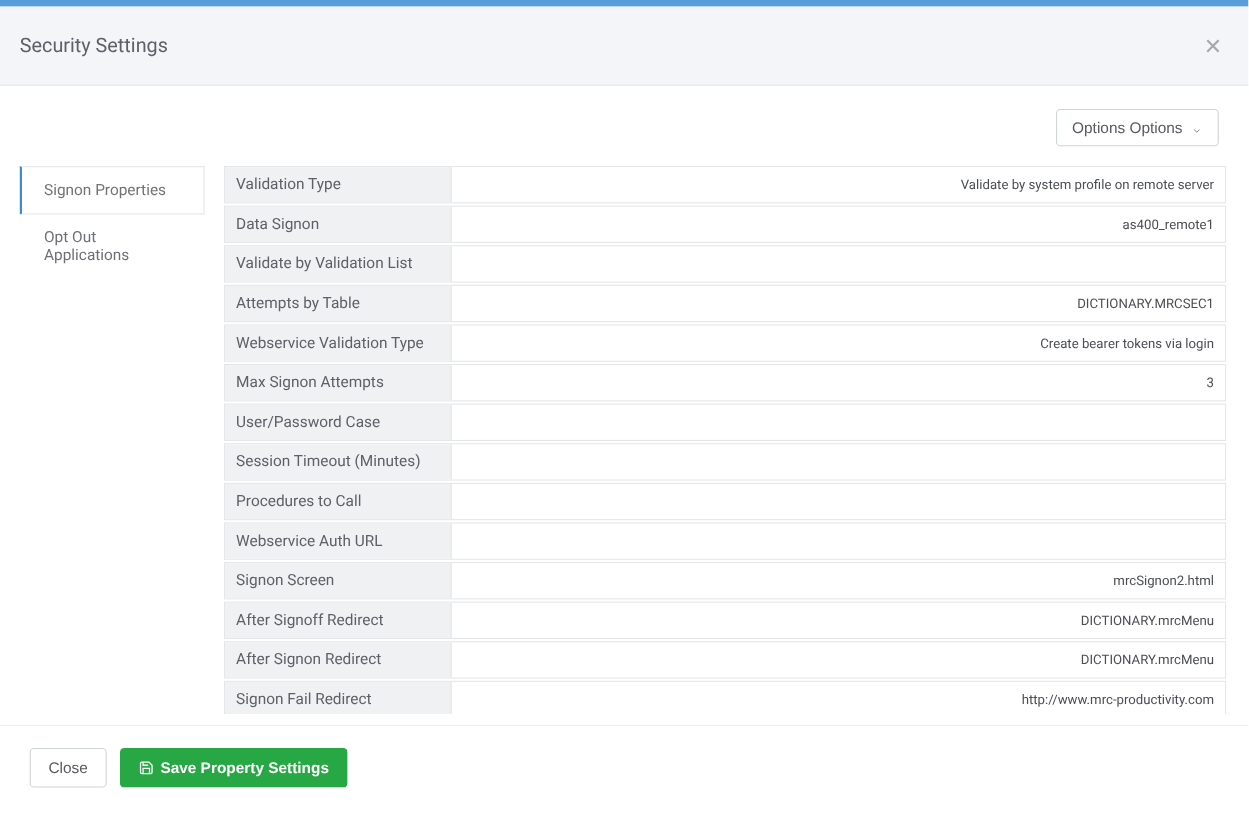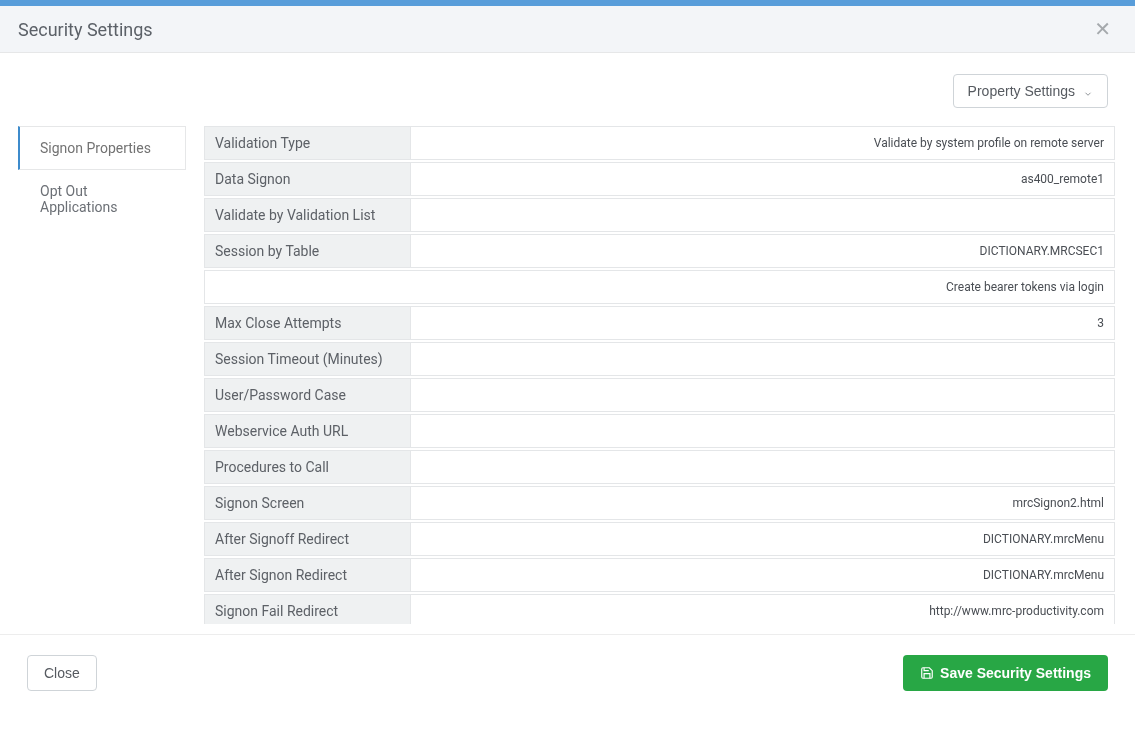--- a/index.html
+++ b/index.html
@@ -1,19 +1,19 @@
 <!DOCTYPE html>
 <html><head>
 <meta charset="utf-8">
 <style>
   * { box-sizing: border-box; margin: 0; padding: 0; }
   html, body { width: 1135px; height: 752px; font-family: -apple-system, "Segoe UI", Roboto, "Helvetica Neue", Arial, sans-serif; background: #fff; color: #495057; }
   .topbar { height: 6px; background: #589dda; }
   .header {
-    height: 47px;
+    height: 72px;
     background: #f3f5f8;
     border-bottom: 1px solid #e6e7e8;
     display: flex; align-items: center; justify-content: space-between;
     padding: 0 18px;
   }
   .header-title { font-size: 18px; color: #5c6168; font-weight: 400; }
   .close-x { color: #a5a9ad; font-size: 20px; cursor: pointer; line-height: 1; padding: 4px 6px; }
   .toolbar {
     display: flex; justify-content: flex-end;
     padding: 21px 27px 0 27px;
@@ -92,21 +92,21 @@
     text-align: right;
   }
 
   
   .scroll::-webkit-scrollbar { width: 16px; background: #f1f1f1; }
   .scroll::-webkit-scrollbar-thumb { background: #c4c6c8; }
   .scroll::-webkit-scrollbar-button { height: 16px; background: #f1f1f1; }
 
   .footer-sep { border-top: 1px solid #ededed; margin-top: 6px; }
   .footer {
-    display: flex; justify-content: space-between; gap: 12px;
+    display: flex; justify-content: flex-start; gap: 12px;
     padding: 20px 27px;
   }
   .btn {
     font-size: 14px;
     padding: 9px 16px;
     border-radius: 4px;
     cursor: pointer;
     border: 1px solid transparent;
     display: inline-flex; align-items: center; gap: 6px;
   }
@@ -127,21 +127,21 @@
 
 <div class="topbar"></div>
 
 <div class="header">
   <div class="header-title">Security Settings</div>
   <div class="close-x">✕</div>
 </div>
 
 <div class="toolbar">
   <button class="dropdown-btn">
-    <span>Property Settings</span>
+    <span>Options Options</span>
     <span class="chev">
       <svg viewBox="0 0 24 24" fill="none" stroke="#7b7f85" stroke-width="2">
           <polyline points="6 9 12 15 18 9"></polyline>
         </svg>
     </span>
   </button>
 </div>
 
 <div class="body-area">
   <div class="sidebar">
@@ -159,44 +159,45 @@
         </div>
         <div class="row">
           <div class="label">Data Signon</div>
           <div class="value">as400_remote1</div>
         </div>
         <div class="row">
           <div class="label">Validate by Validation List</div>
           <div class="value"></div>
         </div>
         <div class="row">
-          <div class="label">Session by Table</div>
+          <div class="label">Attempts by Table</div>
           <div class="value">DICTIONARY.MRCSEC1</div>
         </div>
         <div class="row">
+          <div class="label">Webservice Validation Type</div>
           <div class="value">Create bearer tokens via login</div>
         </div>
         <div class="row">
-          <div class="label">Max Close Attempts</div>
+          <div class="label">Max Signon Attempts</div>
           <div class="value">3</div>
         </div>
         <div class="row">
+          <div class="label">User/Password Case</div>
+          <div class="value"></div>
+        </div>
+        <div class="row">
           <div class="label">Session Timeout (Minutes)</div>
           <div class="value"></div>
         </div>
         <div class="row">
-          <div class="label">User/Password Case</div>
+          <div class="label">Procedures to Call</div>
           <div class="value"></div>
         </div>
         <div class="row">
           <div class="label">Webservice Auth URL</div>
-          <div class="value"></div>
-        </div>
-        <div class="row">
-          <div class="label">Procedures to Call</div>
           <div class="value"></div>
         </div>
         <div class="row">
           <div class="label">Signon Screen</div>
           <div class="value">mrcSignon2.html</div>
         </div>
         <div class="row">
           <div class="label">After Signoff Redirect</div>
           <div class="value">DICTIONARY.mrcMenu</div>
         </div>
@@ -218,15 +219,15 @@
     <span>Close</span>
   </button>
   <button class="btn btn-primary">
     <span class="save-icon">
       <svg viewBox="0 0 24 24" fill="none" stroke="#fff" stroke-width="2">
         <path d="M19 21H5a2 2 0 0 1-2-2V5a2 2 0 0 1 2-2h11l5 5v11a2 2 0 0 1-2 2z"></path>
         <polyline points="17 21 17 13 7 13 7 21"></polyline>
         <polyline points="7 3 7 8 15 8"></polyline>
       </svg>
     </span>
-    <span>Save Security Settings</span>
+    <span>Save Property Settings</span>
   </button>
 </div>
 
 </body></html>

